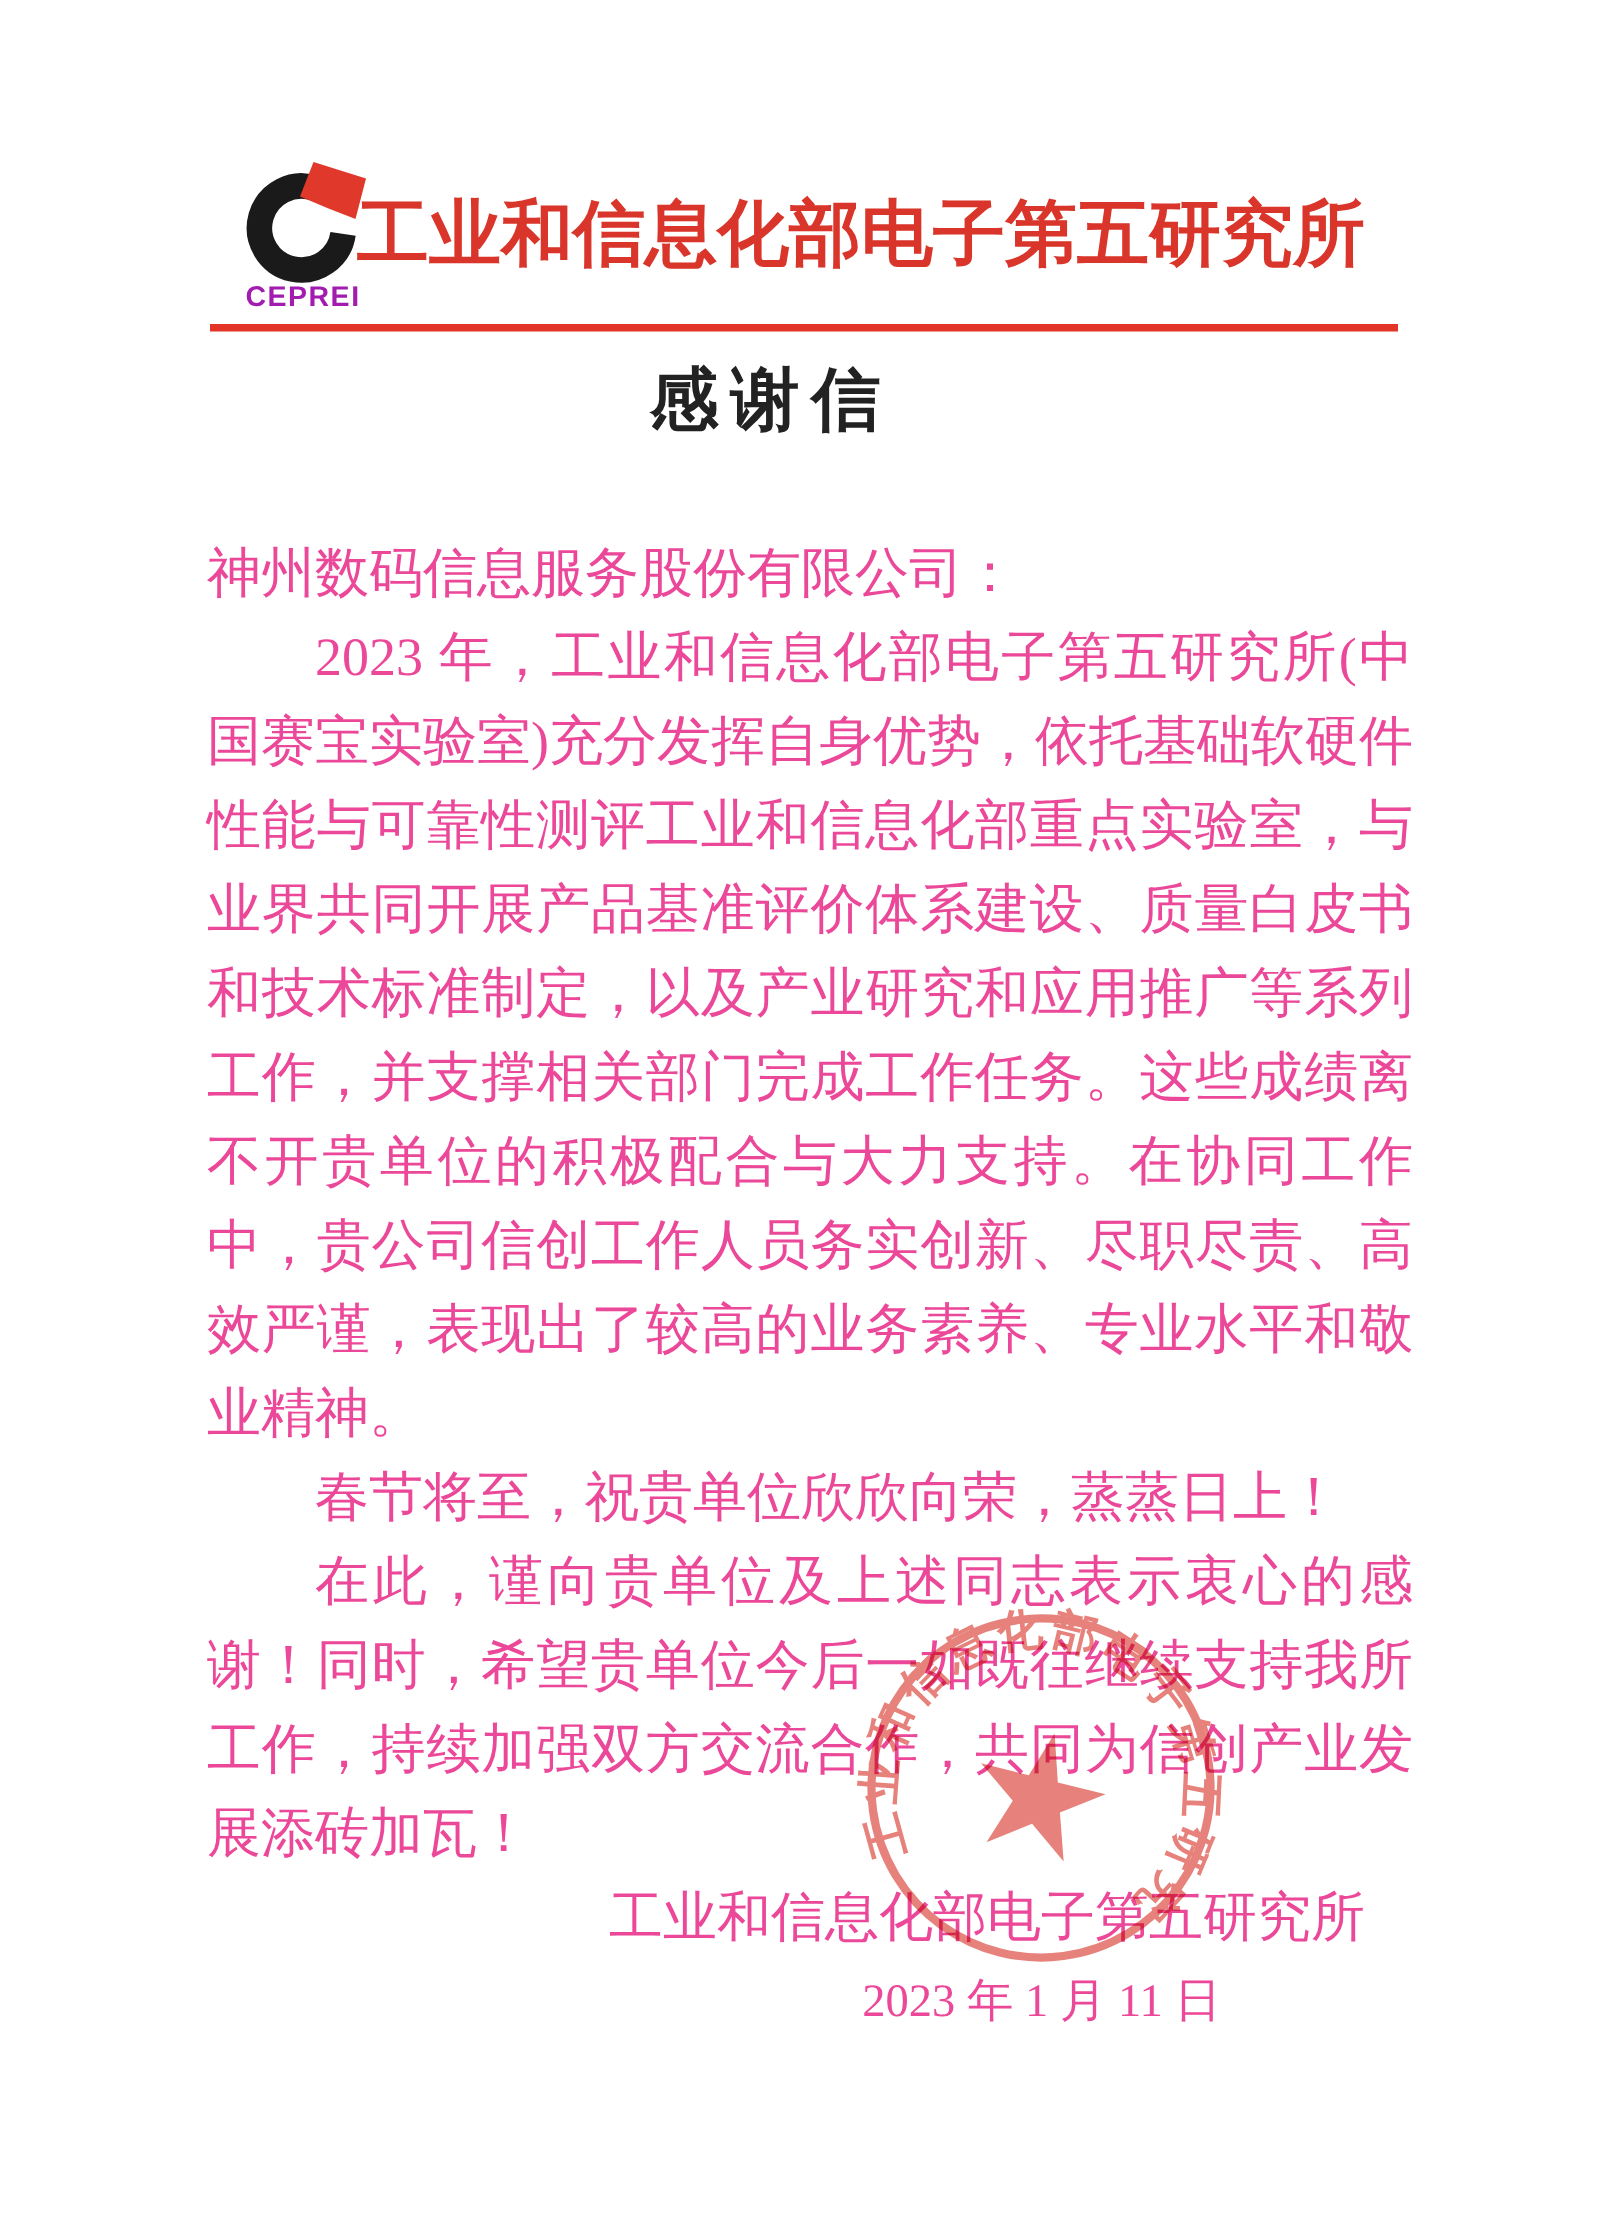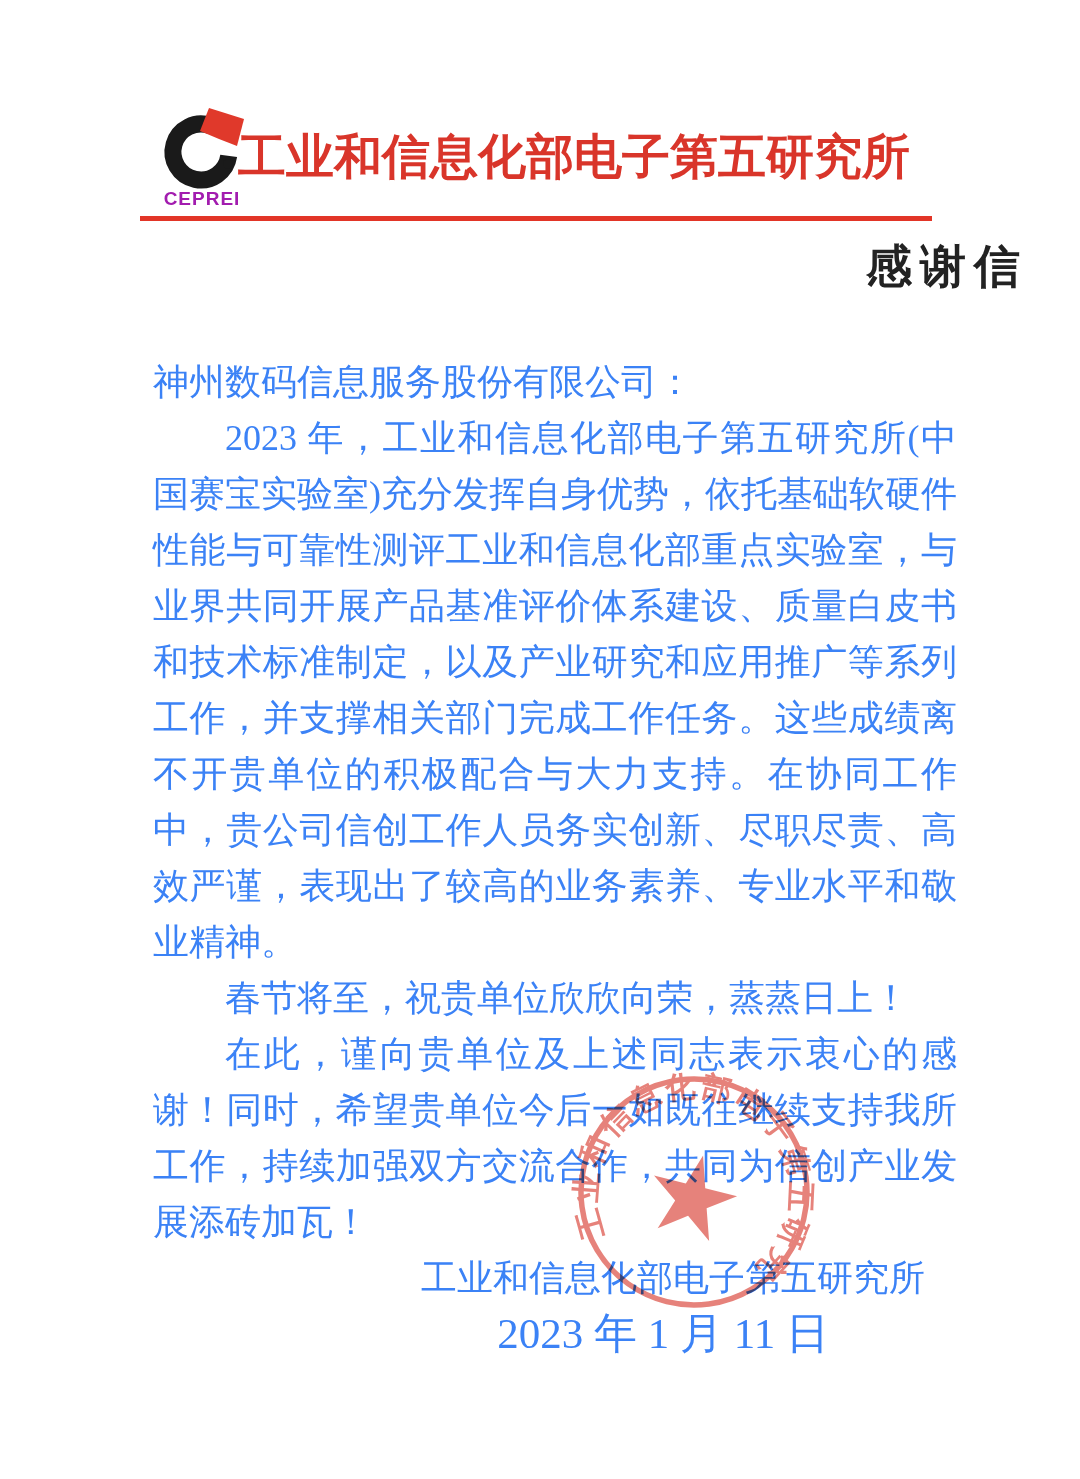--- a/index.html
+++ b/index.html
@@ -47,50 +47,50 @@
     left: 140px; top: 216px;
     width: 792px; height: 5px;
     background: #e23527;
   }
 
   
   .letter-title {
     position: absolute;
     left: 0; top: 236px;
     width: 1028px;
-    text-align: right;
+    text-align: center;
     font-family: "Liberation Sans", "DejaVu Sans", sans-serif;
     font-weight: 800;
     font-size: 46px;
     letter-spacing: 8px;
     color: #222222;
   }
   .letter-body {
     position: absolute;
-    left: 153px; top: 354px;
+    left: 138px; top: 354px;
     width: 804px;
     font-size: 36px;
     line-height: 56px;
-    color: #3b82f6;
+    color: #ec4899;
     text-align: justify;
   }
   .letter-body p { margin: 0; }
   .letter-body p.indent { text-indent: 2em; }
   .recipient { text-indent: 0; }
   .signature {
     margin-top: 22px;
     text-align: right;
     padding-right: 32px;
     white-space: nowrap;
   }
   .date-line {
     margin-top: 10px;
     text-align: right;
     padding-right: 128px;
-    font-size: 43px;
+    font-size: 31px;
     white-space: nowrap;
   }
 
   
   .stamp {
     position: absolute;
     left: 570px; top: 1068px;
     width: 248px; height: 248px;
     mix-blend-mode: multiply;
     pointer-events: none;

